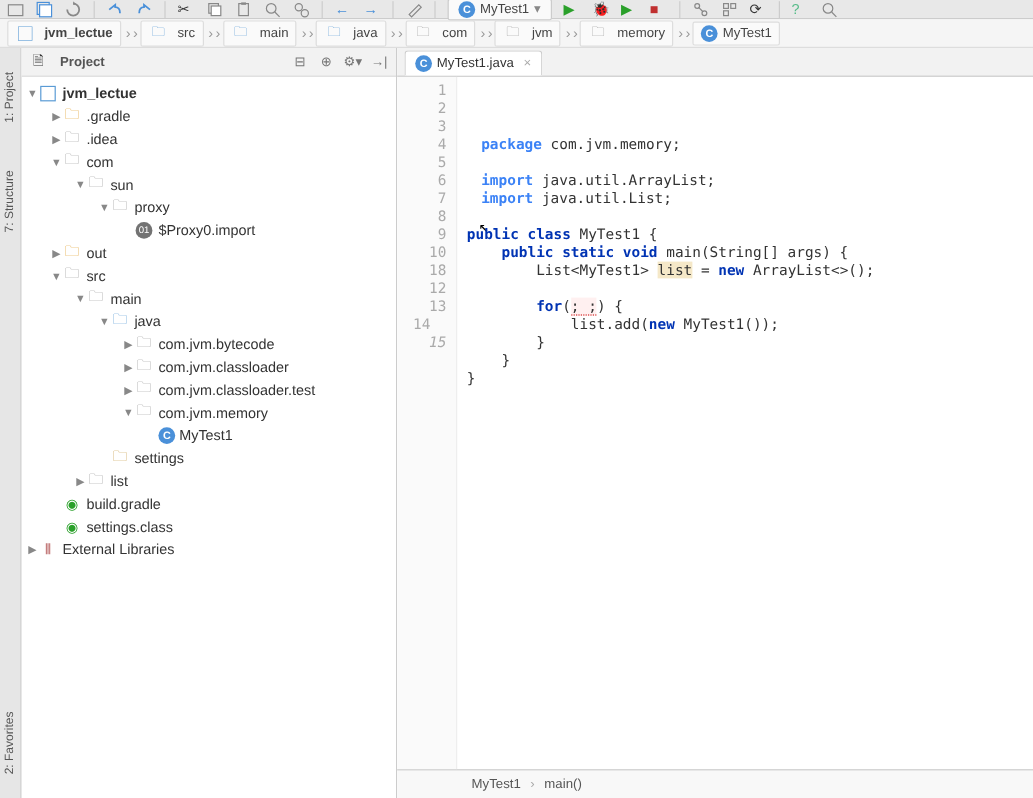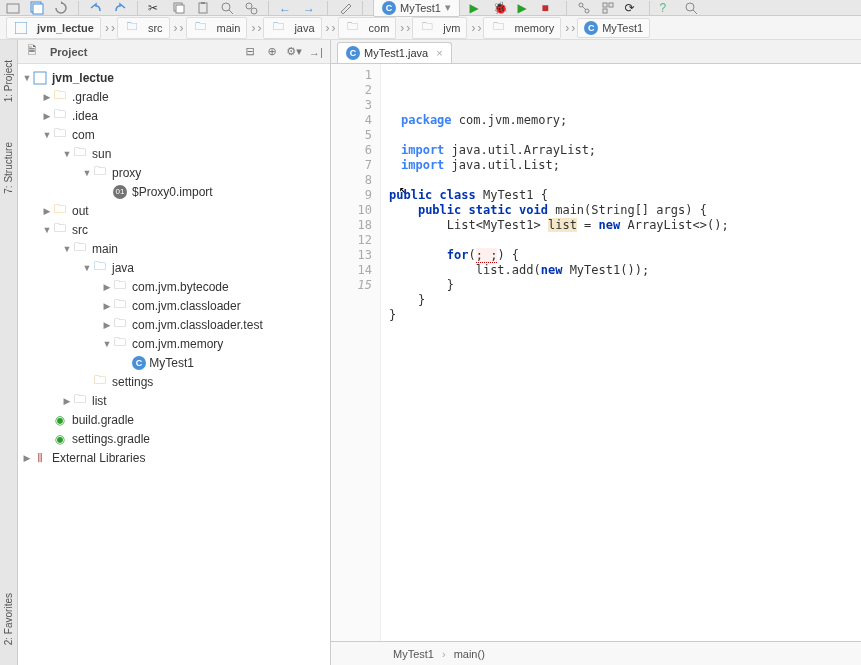--- a/index.html
+++ b/index.html
@@ -297,21 +297,21 @@
           <span class="arrow">▶</span>
           <span class="ticon folder">🗀</span>
           <span>list</span>
         </div>
       <div class="node" style="padding-left:34px">
           <span class="ticon gradle-ico">◉</span>
           <span>build.gradle</span>
         </div>
       <div class="node" style="padding-left:34px">
           <span class="ticon gradle-ico">◉</span>
-          <span>settings.gradle</span>
+          <span>settings.class</span>
         </div>
       <div class="node" style="padding-left:4px">
           <span class="arrow">▶</span>
           <span class="ticon lib-ico">⫴</span>
           <span>External Libraries</span>
         </div>
     </div>
   </div>
 
   <div class="editor-area">
@@ -330,21 +330,21 @@
           <div style="position: relative;">4</div>
           <div style="position: relative;">5</div>
           <div style="position: relative;">6</div>
           <div style="position: relative;">7</div>
           <div style="position: relative;">8</div>
           <div style="position: relative;">9</div>
           <div style="position: relative;">10</div>
           <div style="position: relative;">18</div>
           <div style="position: relative;">12</div>
           <div style="position: relative;">13</div>
-          <div style="position: relative;">14</div>
+          <div style="position: relative; text-align: center;">14</div>
           <div style="position: relative; font-style: italic;">15</div>
         </div>
       <div class="code" id="code">
         <span class="cursor-img" style="top:118px; left:18px;">↖</span>
       <div style="position: relative;"><span class="kw2">package</span> com.jvm.memory;</div><div style="position: relative;">&nbsp;</div><div style="position: relative;"><span class="kw2">import</span> java.util.ArrayList;</div><div style="position: relative;"><span class="kw2">import</span> java.util.List;</div><div style="position: relative;">&nbsp;</div><div style="position: relative;"><span class="kw">public class</span> MyTest1 {</div><div style="position: relative;">    <span class="kw">public static void</span> main(String[] args) {</div><div class="hl-line" style="top: 109px;"></div><div style="position: relative;">        List&lt;MyTest1&gt; <span class="hl">list</span> = <span class="kw">new</span> ArrayList&lt;&gt;();</div><div class="hl-line2" style="top: 124px;"></div><div style="position: relative;">&nbsp;</div><div style="position: relative;">        <span class="kw">for</span>(<span class="hl-err">; ;</span>) {</div><div style="position: relative;">            list.add(<span class="kw">new</span> MyTest1());</div><div style="position: relative;">        }</div><div style="position: relative;">    }</div><div style="position: relative;">}</div><div style="position: relative;">&nbsp;</div></div>
     </div>
     <div class="statusbar">
       <span style="margin-left:50px">MyTest1</span>
       <span style="color:#aaa">›</span>
       <span>main()</span>

